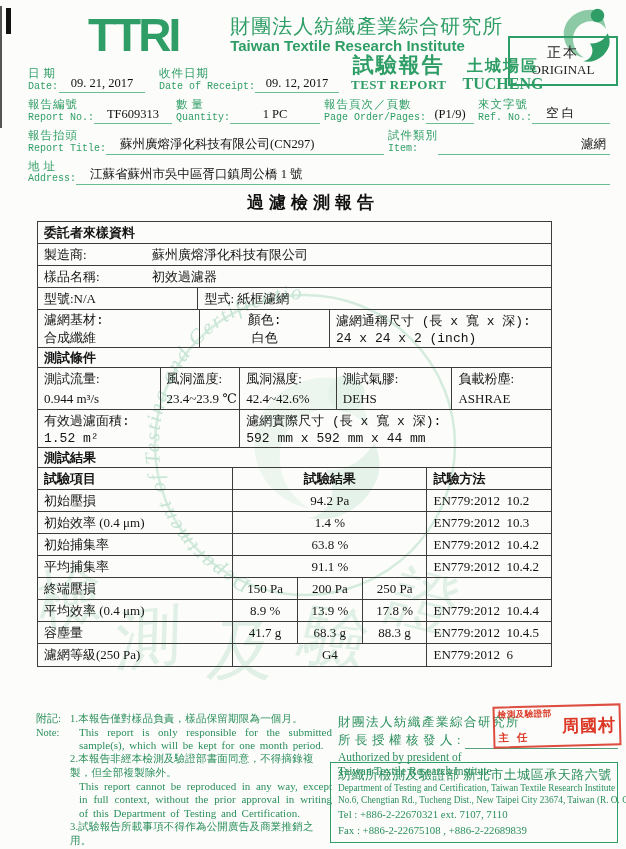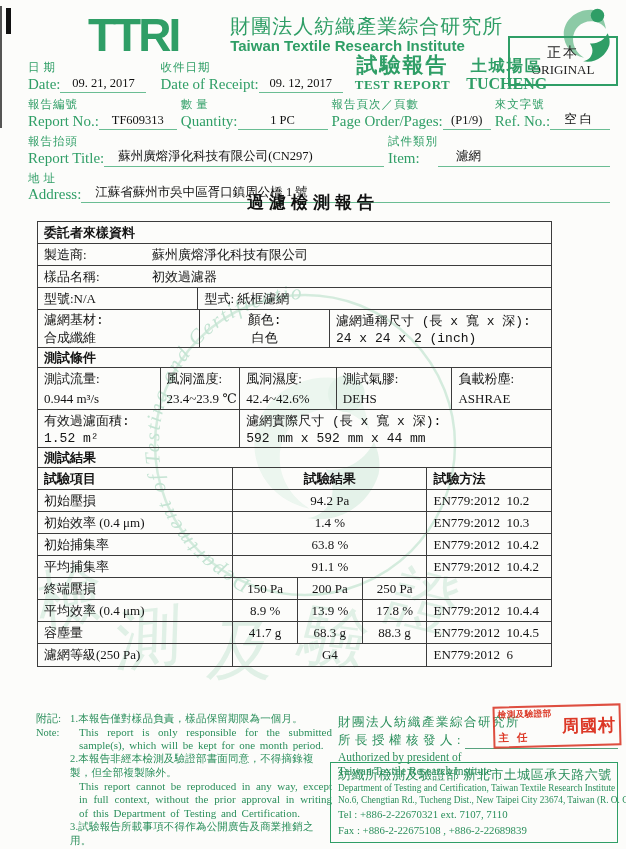--- a/index.html
+++ b/index.html
@@ -27,21 +27,21 @@
     display:flex;flex-direction:column;align-items:center;justify-content:center;color:#222;}
   .orig-zh{font-size:14px;letter-spacing:2px;}
   .orig-en{font-size:13px;}
 
   
   .fields{position:absolute;left:28px;top:54px;width:582px;}
   .frow{display:flex;align-items:flex-end;margin-bottom:5px;}
   .fld-label{display:flex;flex-direction:column;color:#2f9e66;line-height:1.2;flex:0 0 auto;}
   .fld-label .zh{font-size:11.5px;letter-spacing:1px;white-space:nowrap;}
   .fld-label .zh.sp{letter-spacing:4px;}
-  .fld-label .en{font-size:15px;white-space:nowrap;}
+  .fld-label .en{font-size:10px;white-space:nowrap;font-family:Liberation Mono, monospace;}
   .fld-value{border-bottom:1.5px solid #6abd93;font-size:12.5px;color:#111;
     text-align:center;padding:0 4px 1px;white-space:nowrap;flex:0 0 auto;}
   .grow{flex:1 1 auto;text-align:left;padding-left:14px;}
   .big-title{margin-left:12px;margin-right:6px;text-align:center;color:#2f9e66;}
   .big-title .zh{font-size:21px;font-weight:bold;letter-spacing:2px;line-height:1.1;}
   .big-title .en{font-size:13px;font-weight:bold;letter-spacing:.5px;}
   .site{margin-left:10px;text-align:center;color:#2f9e66;}
   .site .zh{font-size:16px;font-weight:bold;letter-spacing:2px;line-height:1.2;}
   .site .en{font-size:16px;font-weight:bold;}
 
@@ -172,21 +172,21 @@
   <div class="frow">
     <div class="fld-label">
       <span class="zh">報告抬頭</span>
       <span class="en">Report Title:</span>
     </div>
     <div class="fld-value grow">蘇州廣熔淨化科技有限公司(CN297)</div>
     <div class="fld-label" style="margin-left:4px">
       <span class="zh">試件類別</span>
       <span class="en">Item:</span>
     </div>
-    <div class="fld-value" style="width:150px;text-align:left;padding-left:18px">濾網</div>
+    <div class="fld-value" style="width:150px;text-align:right;padding-left:18px">濾網</div>
   </div>
 
   <div class="frow">
     <div class="fld-label">
       <span class="zh sp">地址</span>
       <span class="en">Address:</span>
     </div>
     <div class="fld-value grow">江蘇省蘇州市吳中區胥口鎮周公橋 1 號</div>
   </div>
 </div>

